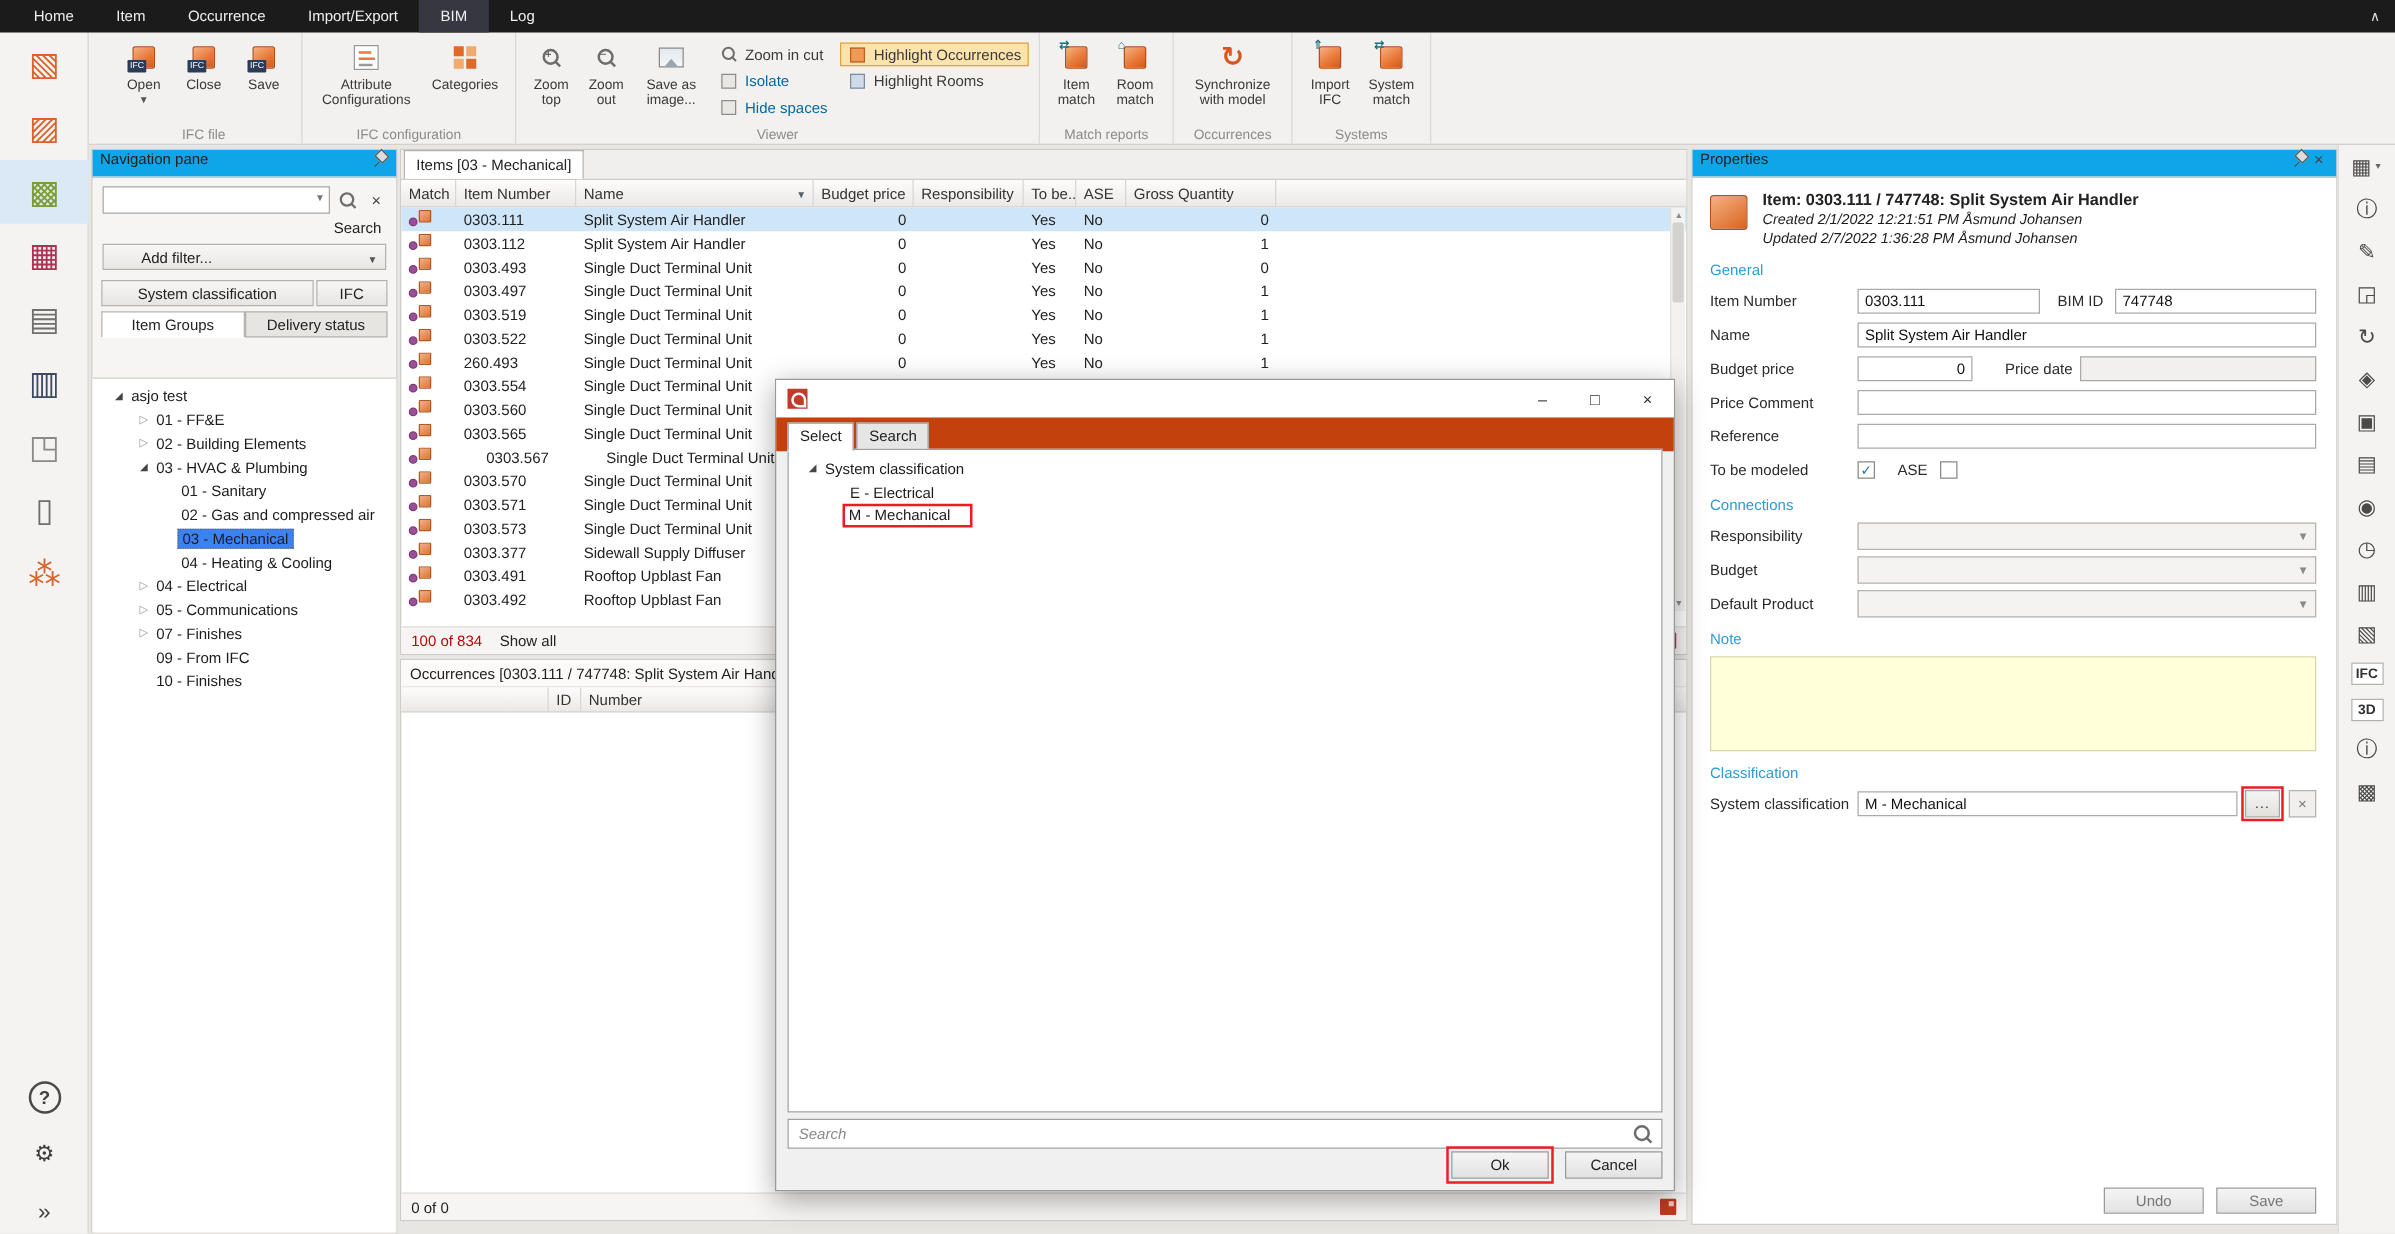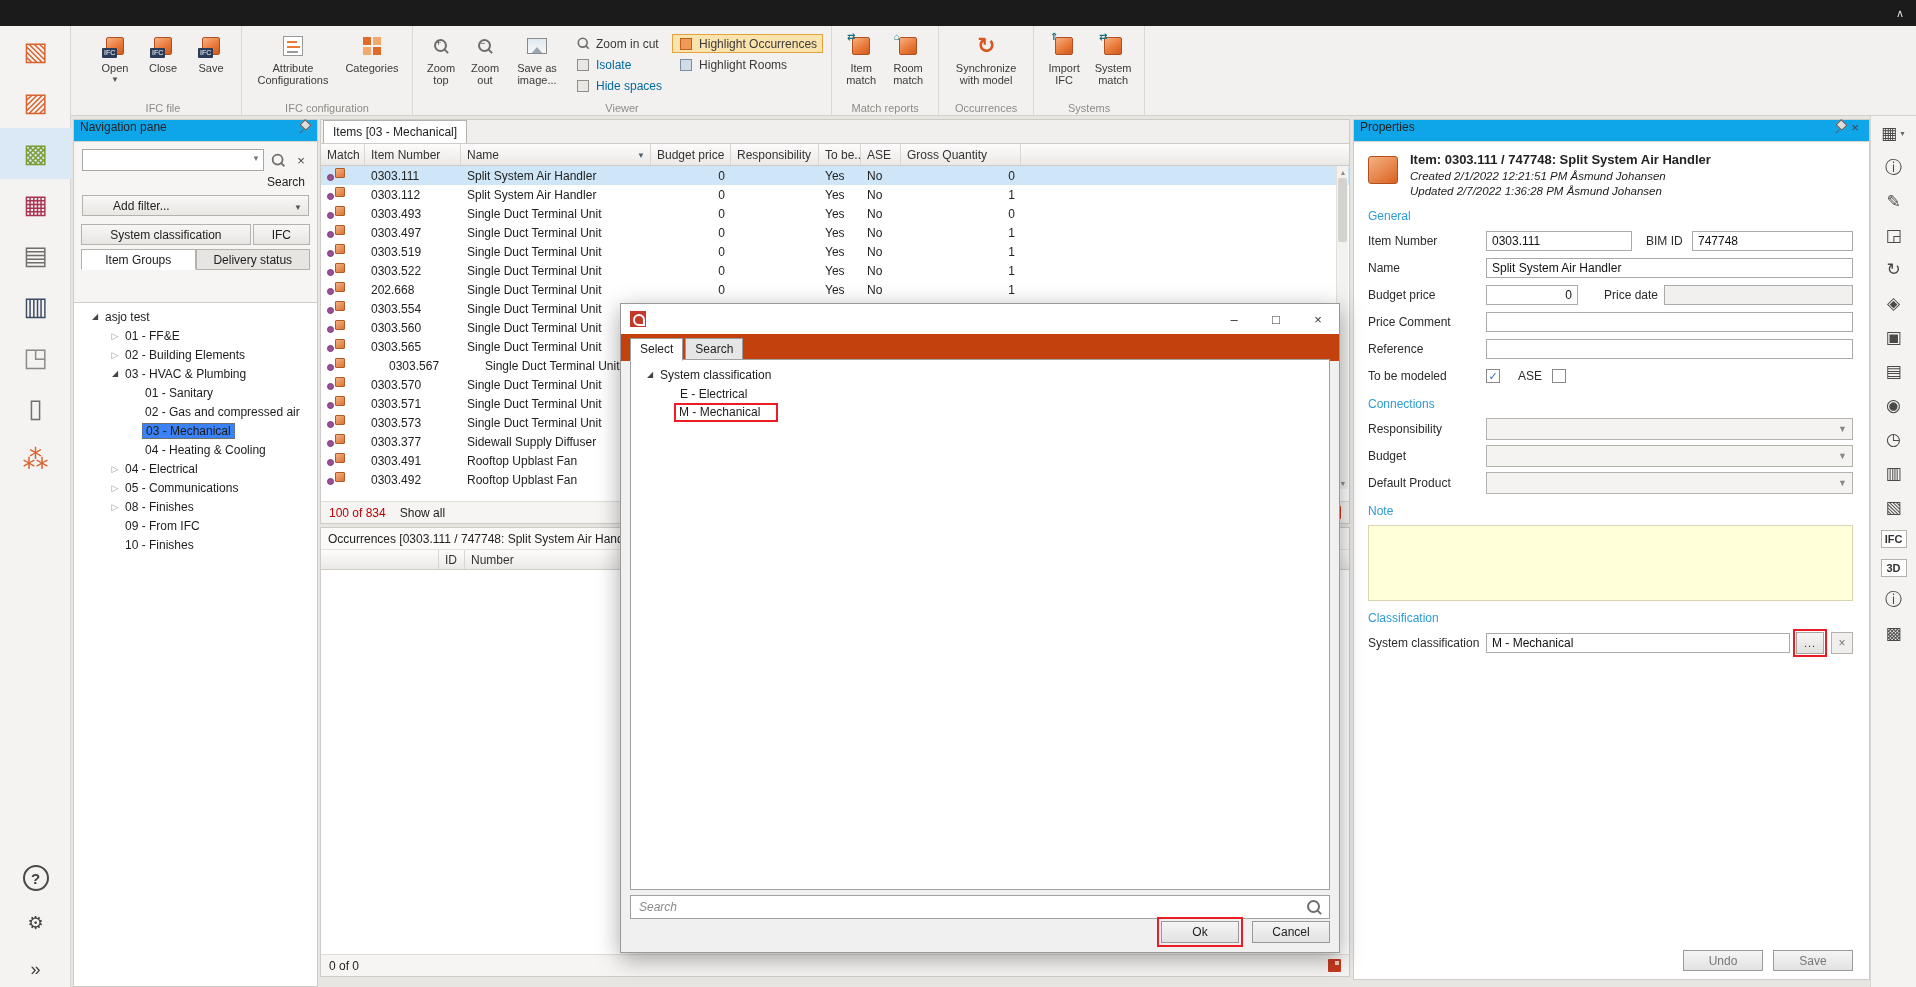--- a/index.html
+++ b/index.html
@@ -153,20 +153,28 @@
 .rs-item{width:32px;height:23px;display:flex;align-items:center;justify-content:center;color:#4a4a48;font-size:17px;position:relative}
 .rs-item .subchev{font-size:7px;color:#666;margin-left:2px}
 .rs-item.textic{font-size:11px;font-weight:bold;color:#333;border:1px solid #b5b2ae;background:#fff;height:18px;width:26px}
 </style>
 </head>
 <body>
 
 <div id="app">
 
   <div id="menubar">
+    <div style="display:flex">
+        <div class="menu-item">Home</div>
+        <div class="menu-item">Item</div>
+        <div class="menu-item">Occurrence</div>
+        <div class="menu-item">Import/Export</div>
+        <div class="menu-item active">BIM</div>
+        <div class="menu-item">Log</div>
+      </div>
     <div id="menubar-collapse">∧</div>
   </div>
 
   <div id="ribbon">
       <div class="rgroup">
         <div class="rbtn-large" style="width: 46px;">
           <span class="ricon">
             <span class="cube badged" data-badge="IFC"></span>
           </span>
           <div class="lbl">Open</div>
@@ -390,21 +398,21 @@
         <div class="tree-row" style="padding-left: 34px;">
           <span class="tree-arrow hollow">▷</span>
           <span class="tree-label">04 - Electrical</span>
         </div>
         <div class="tree-row" style="padding-left: 34px;">
           <span class="tree-arrow hollow">▷</span>
           <span class="tree-label">05 - Communications</span>
         </div>
         <div class="tree-row" style="padding-left: 34px;">
           <span class="tree-arrow hollow">▷</span>
-          <span class="tree-label">08 - Finishes</span>
+          <span class="tree-label">07 - Finishes</span>
         </div>
         <div class="tree-row" style="padding-left: 34px;">
           <span class="tree-arrow"></span>
           <span class="tree-label">09 - From IFC</span>
         </div>
         <div class="tree-row" style="padding-left: 34px;">
           <span class="tree-arrow"></span>
           <span class="tree-label">10 - Finishes</span>
         </div>
       </div>
@@ -502,21 +510,21 @@
           <div class="tcell" style="width: 88px;"></div>
           <div class="tcell" style="width: 42px;">Yes</div>
           <div class="tcell" style="width: 40px;">No</div>
           <div class="tcell right" style="width: 120px;">1</div>
         </div>
         <div class="trow">
           <div class="tcell" style="width: 44px;"><span class="match-ico">
               <span class="mcube"></span>
               <span class="mdot"></span>
             </span></div>
-          <div class="tcell" style="width: 96px;">202.668</div>
+          <div class="tcell" style="width: 96px;">260.493</div>
           <div class="tcell" style="width: 190px;">Single Duct Terminal Unit</div>
           <div class="tcell right" style="width: 80px;">0</div>
           <div class="tcell" style="width: 88px;"></div>
           <div class="tcell" style="width: 42px;">Yes</div>
           <div class="tcell" style="width: 40px;">No</div>
           <div class="tcell right" style="width: 120px;">1</div>
         </div>
         <div class="trow">
           <div class="tcell" style="width: 44px;"><span class="match-ico">
               <span class="mcube"></span>

